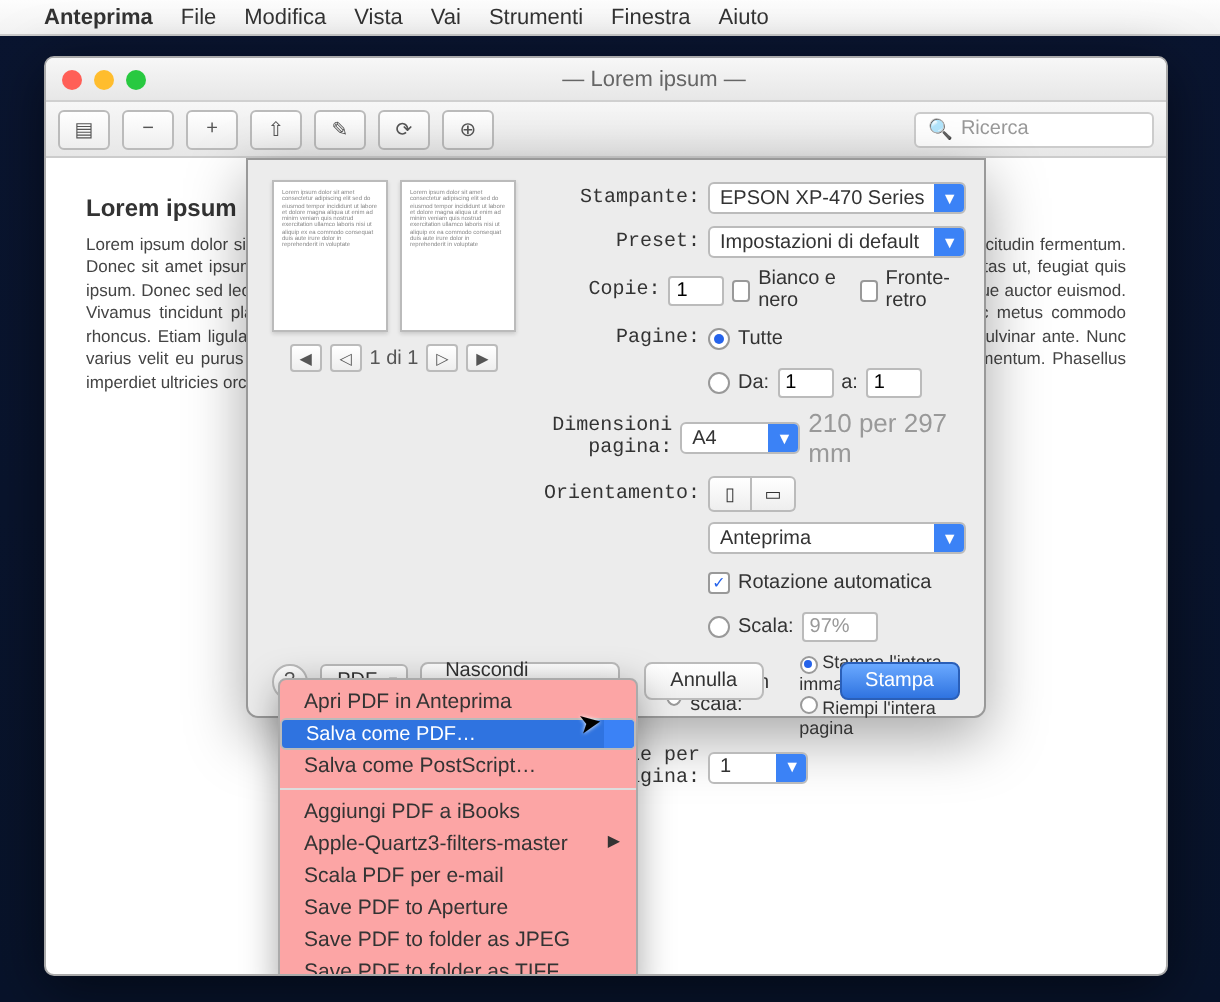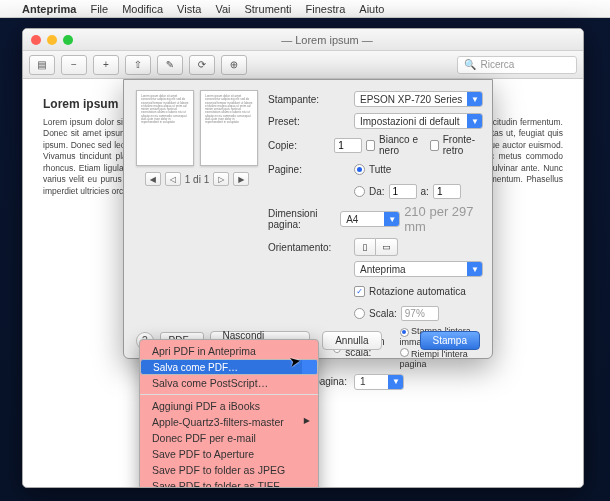--- a/index.html
+++ b/index.html
@@ -24,21 +24,21 @@
 .sheet-inner { padding: 10px 12px 8px; }
 .preview-row { display: flex; gap: 10px; }
 .thumb-col { width: 130px; }
 .thumbs { display: flex; gap: 6px; }
 .thumb { width: 58px; height: 76px; background: #fff; border: 1px solid #bbb; box-shadow: 0 1px 2px rgba(0,0,0,.15); padding: 4px; font-size: 3px; color: #888; overflow: hidden; line-height: 1.1; }
 .pager { margin-top: 6px; display: flex; align-items: center; justify-content: center; gap: 4px; font-size: 10px; color: #555; }
 .pager .pbtn { width: 16px; height: 14px; border: 1px solid #bbb; border-radius: 2px; background: linear-gradient(#fff,#eee); display: flex; align-items: center; justify-content: center; font-size: 8px; }
 
 .opts { flex: 1; font-size: 10px; color: #333; }
 .orow { display: flex; align-items: center; margin-bottom: 4px; gap: 4px; min-height: 18px; }
-.orow .lbl { width: 82px; color: #333; }
+.orow .lbl { width: 82px; text-align: right; color: #333; font-family: Liberation Mono, monospace; }
 .sel { flex: 1; height: 16px; background: #fff; border: 1px solid #bbb; border-radius: 3px; display: flex; align-items: center; padding: 0 5px; font-size: 10px; position: relative; }
 .sel::after { content: ""; position: absolute; right: 0; top: 0; width: 15px; height: 100%; background: #3b82f6; border-radius: 0 2px 2px 0; }
 .sel .arr { position: absolute; right: 3px; color: #fff; font-size: 8px; z-index: 1; }
 .inp { width: 28px; height: 15px; border: 1px solid #bbb; border-radius: 2px; background: #fff; padding: 0 3px; font-size: 10px; }
 .chk { width: 11px; height: 11px; border: 1px solid #999; border-radius: 2px; background: #fff; display: inline-flex; align-items: center; justify-content: center; font-size: 8px; color: #2563eb; }
 .rad { width: 11px; height: 11px; border: 1px solid #999; border-radius: 50%; background: #fff; display: inline-flex; align-items: center; justify-content: center; }
 .rad .on { width: 5px; height: 5px; background: #2563eb; border-radius: 50%; }
 .dim { color: #999; }
 .seg { display: flex; }
 .seg .s { width: 22px; height: 18px; border: 1px solid #bbb; background: linear-gradient(#fff,#eee); display: flex; align-items: center; justify-content: center; font-size: 9px; }
@@ -114,21 +114,21 @@
             <span>1 di 1</span>
             <div class="pbtn">▷</div>
             <div class="pbtn">▶</div>
           </div>
         </div>
 
         <div class="opts">
           <div class="orow">
             <span class="lbl">Stampante:</span>
             <div class="sel">
-                <span>EPSON XP-720 Series</span>
+                <span>EPSON XP-470 Series</span>
                 <span class="arr">▼</span>
               </div>
           </div>
           <div class="orow">
             <span class="lbl">Preset:</span>
             <div class="sel">
                 <span>Impostazioni di default</span>
                 <span class="arr">▼</span>
               </div>
           </div>
@@ -221,20 +221,20 @@
     </div>
   </div>
 
   <div class="menu">
     <div class="mi">Apri PDF in Anteprima</div>
     <div class="mi sel">Salva come PDF…</div>
     <div class="mi">Salva come PostScript…</div>
     <div class="sep"></div>
     <div class="mi">Aggiungi PDF a iBooks</div>
     <div class="mi"><span>Apple-Quartz3-filters-master</span><span class="sub">▶</span></div>
-    <div class="mi">Donec PDF per e-mail</div>
+    <div class="mi">Scala PDF per e-mail</div>
     <div class="mi">Save PDF to Aperture</div>
     <div class="mi">Save PDF to folder as JPEG</div>
     <div class="mi">Save PDF to folder as TIFF</div>
 
   </div>
   <div class="cursor">➤</div>
 </div>
 
 </body></html>

